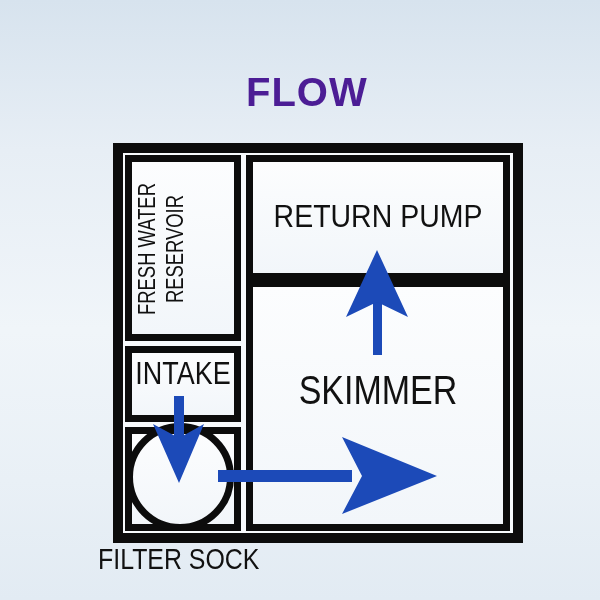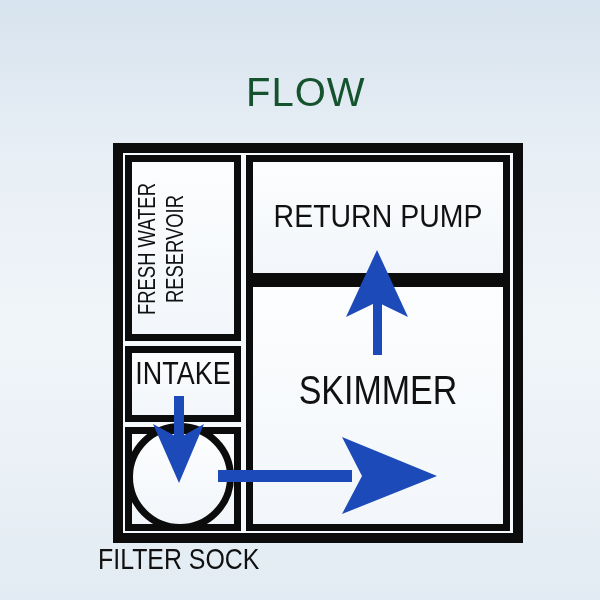--- a/index.html
+++ b/index.html
@@ -6,21 +6,21 @@
   body{
     width:600px;height:600px;overflow:hidden;
     font-family:"Liberation Sans",sans-serif;
     background:linear-gradient(180deg,#d7e3ee 0%,#e7eef5 25%,#f0f5f9 55%,#e9f0f6 80%,#e2ebf3 100%);
   }
   #stage{position:relative;width:600px;height:600px;}
 
   .title{
     position:absolute;left:246px;top:72px;
     font-size:40px;line-height:1;letter-spacing:1px;
-    color:#14532d;font-weight:400;
+    color:#4c1d95;font-weight:700;
   }
 
   .frame{
     position:absolute;left:113px;top:143px;width:410px;height:400px;
     border:10px solid #0c0c0c;box-sizing:border-box;background:#f7fafc;
   }
   .box{
     position:absolute;border:7px solid #0c0c0c;box-sizing:border-box;
     background:linear-gradient(180deg,#fcfdfe 0%,#f2f6fa 100%);
   }

